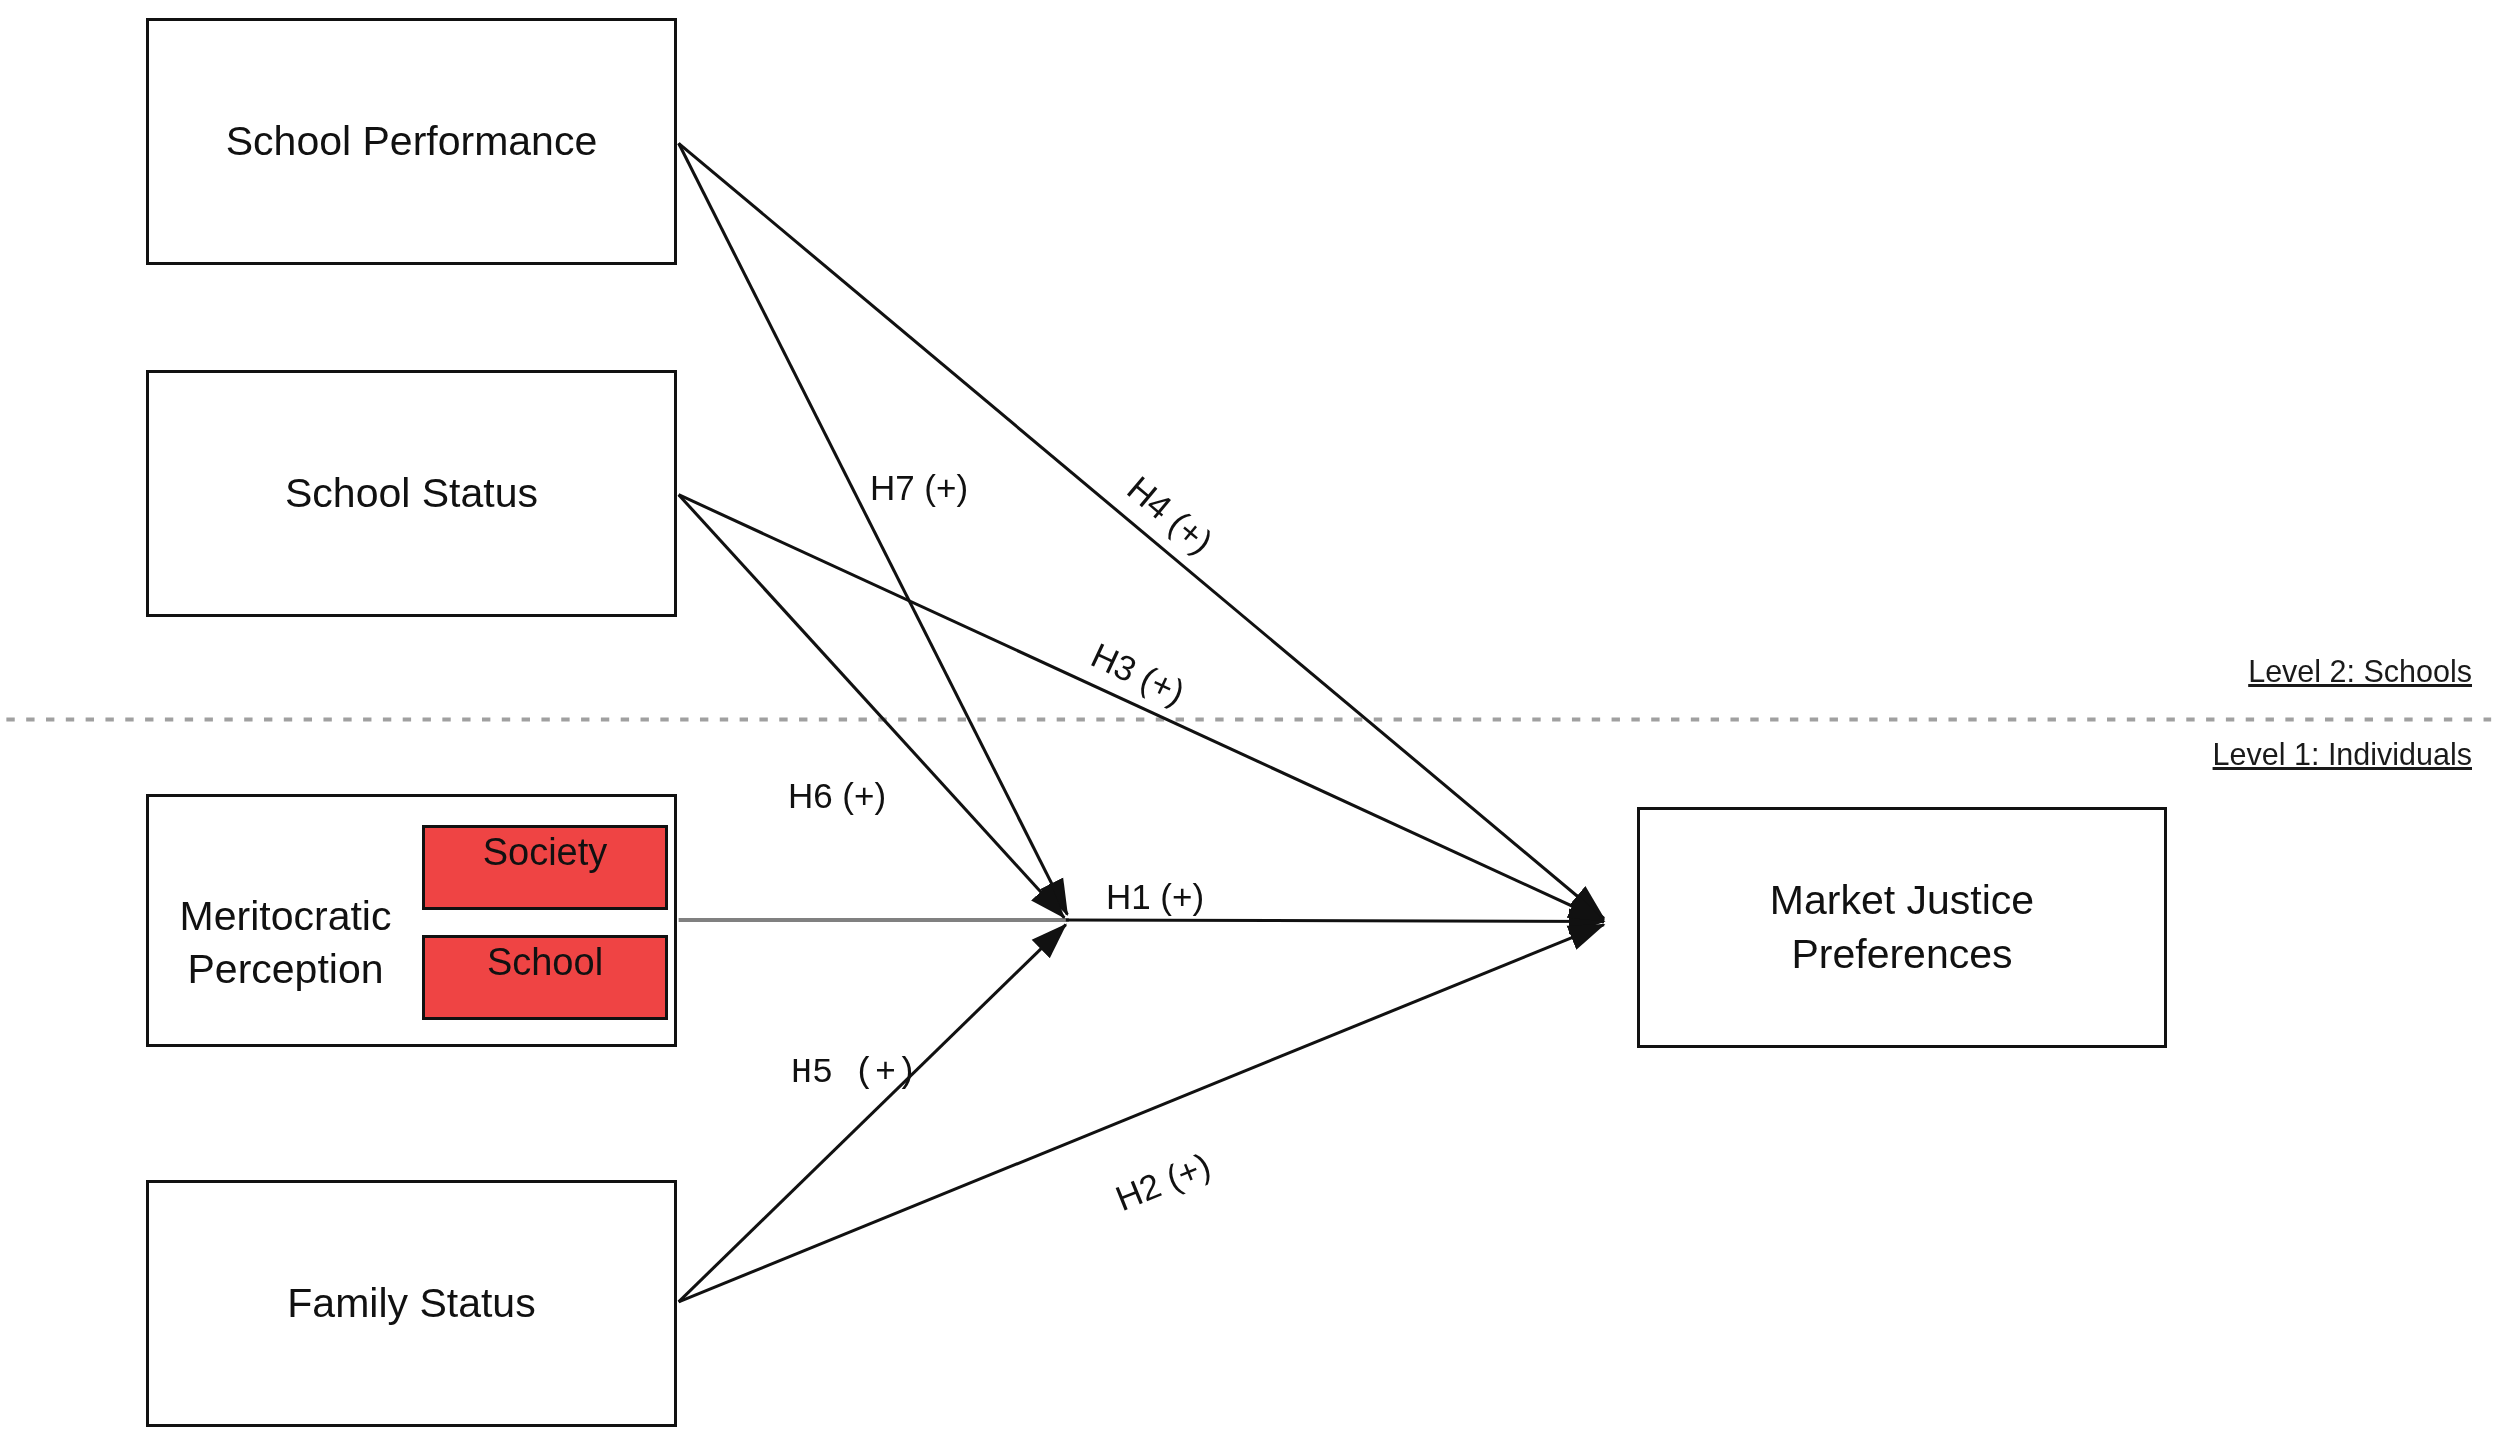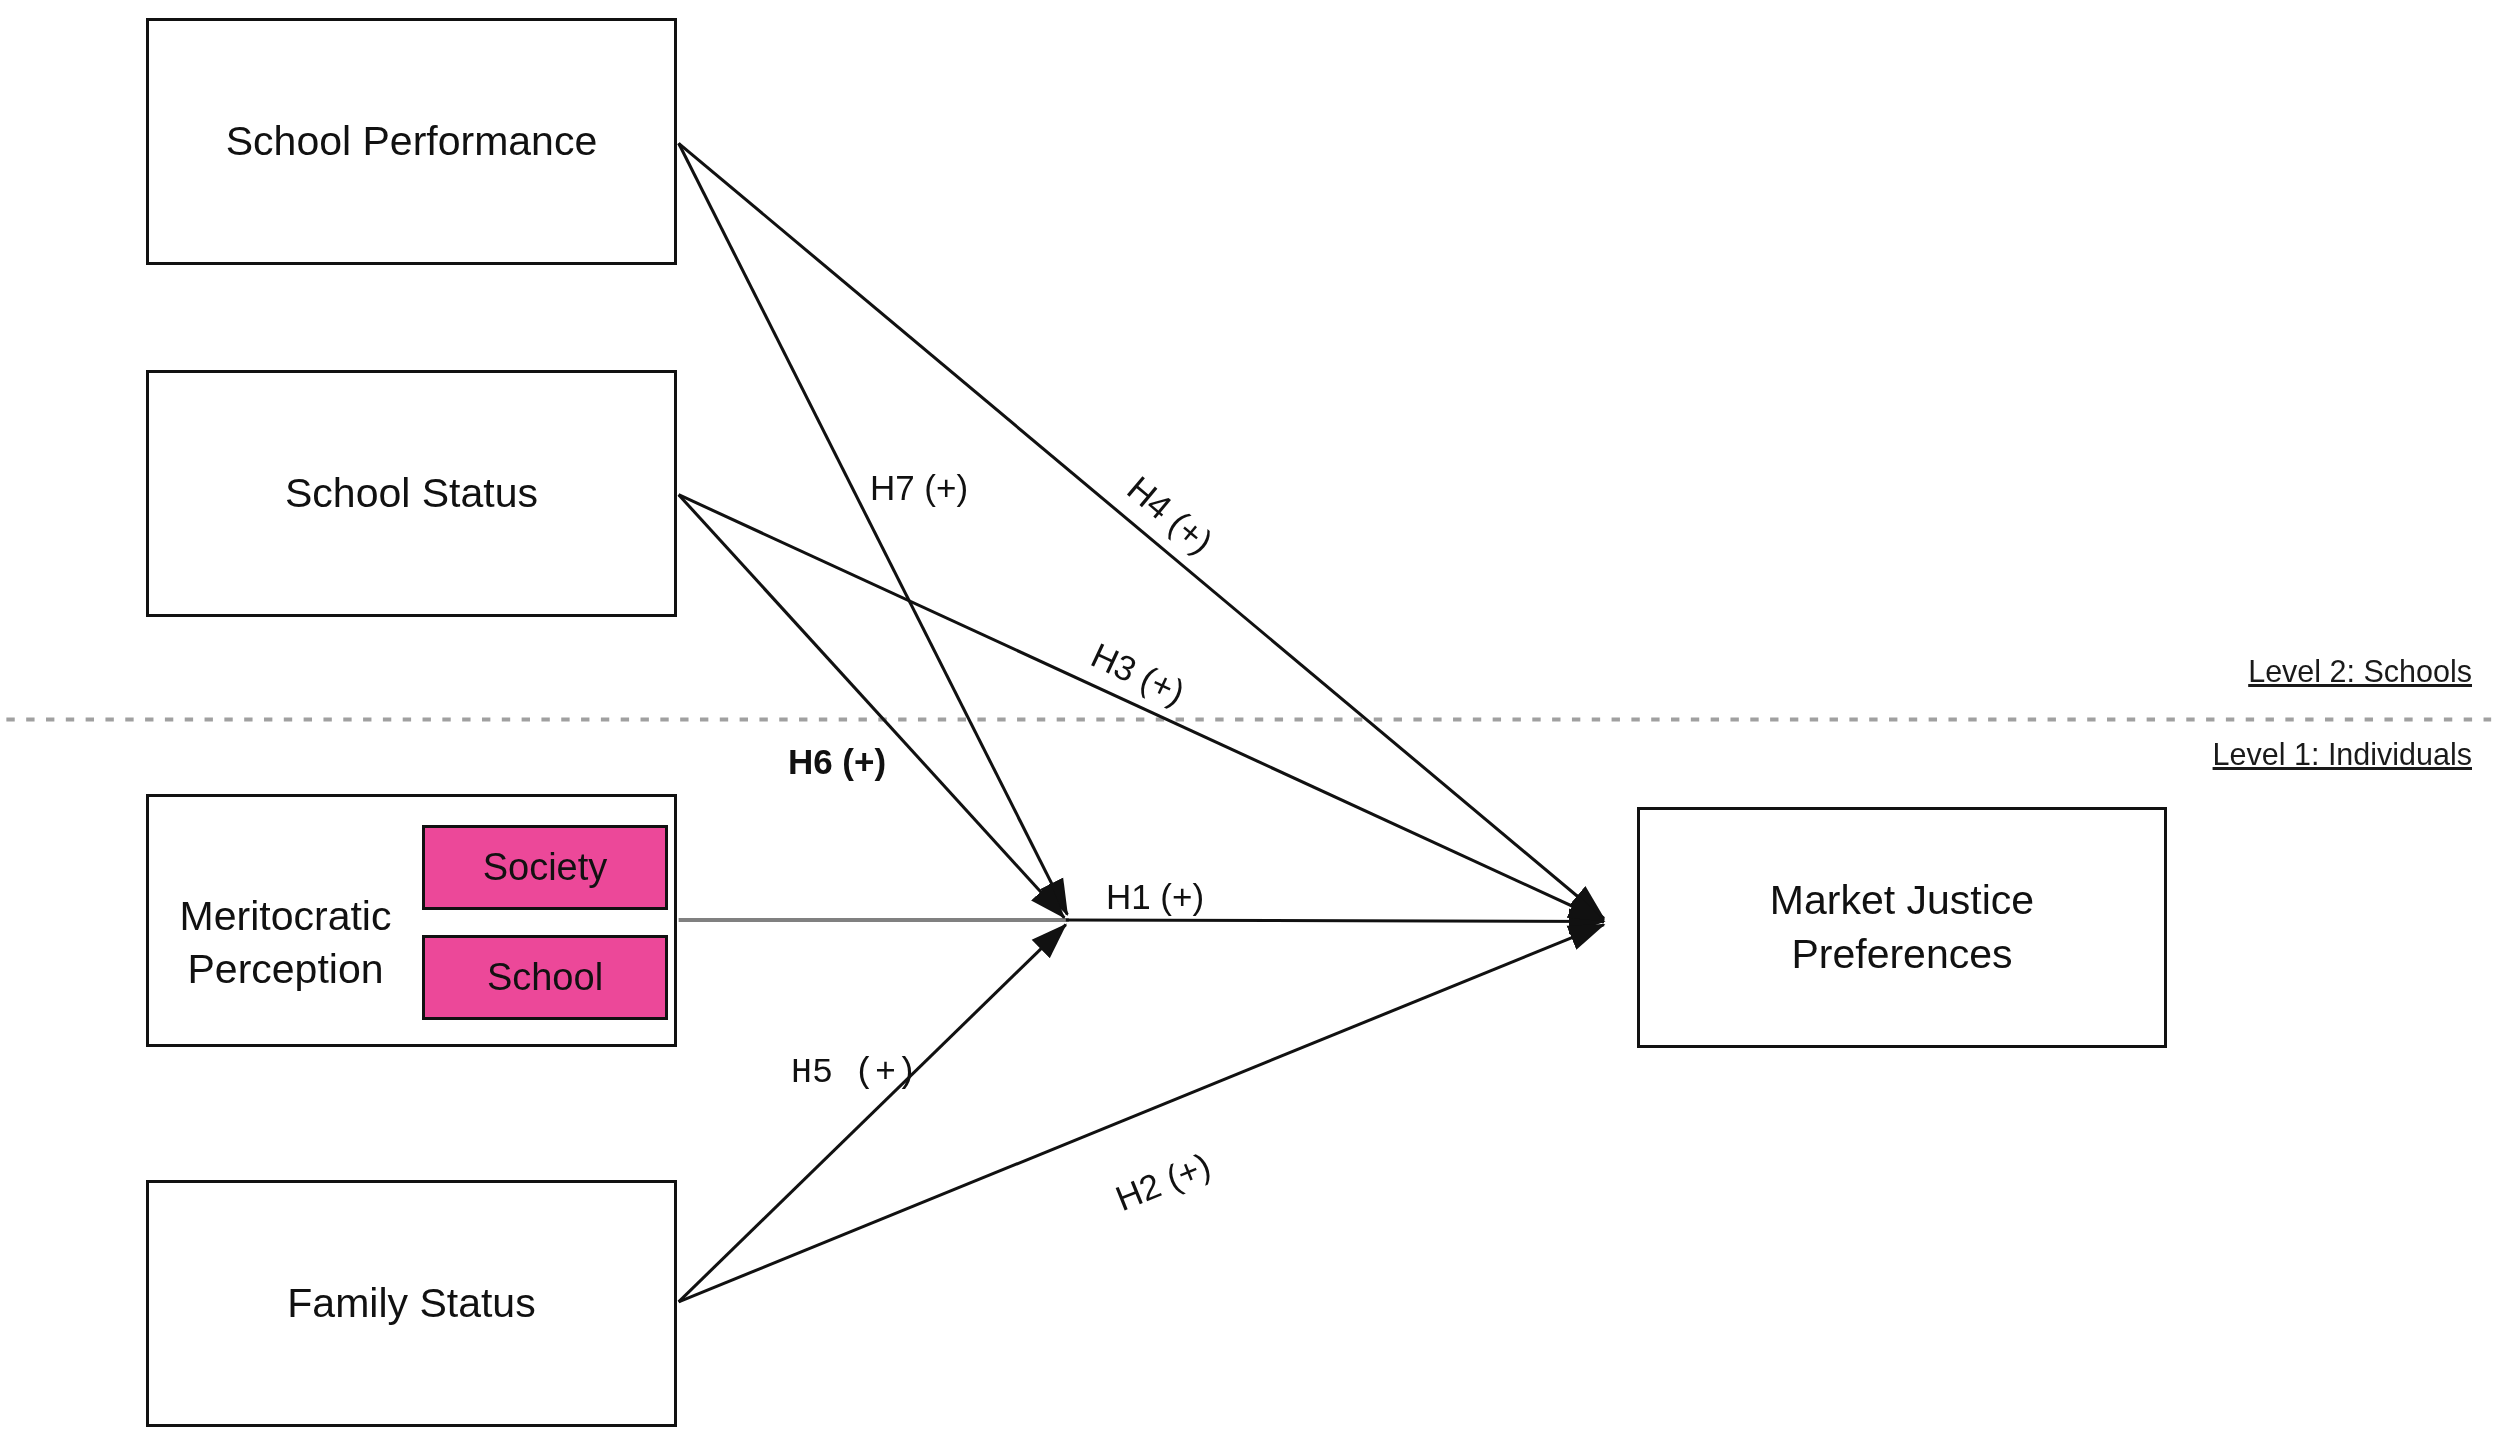--- a/index.html
+++ b/index.html
@@ -47,46 +47,46 @@
     width: 273px;
     display: flex;
     align-items: center;
     justify-content: center;
     text-align: center;
     height: 100%;
   }
   .merit-label-area .wrap-label { width: 252px; margin-top: 45px; }
   .inner-box {
     position: absolute;
-    background: #ec4899;
+    background: #ef4444;
     border: 3px solid #111111;
     box-sizing: border-box;
     display: flex;
-    align-items: center;
+    align-items: flex-start;
     justify-content: center;
     font-size: 38px;
     left: 273px;
     width: 246px;
     height: 85px;
   }
   .inner-society { top: 28px; }
   .inner-school  { top: 138px; }
   .hlabel {
     position: absolute;
     font-size: 35px;
     white-space: nowrap;
     transform: translate(-50%, -50%);
     color: #111111;
   }
   .hlabel.rot40  { transform: translate(-50%, -50%) rotate(40deg); }
   .hlabel.rot25  { transform: translate(-50%, -50%) rotate(25deg); }
   .hlabel.rotm22 { transform: translate(-50%, -50%) rotate(-22deg); }
   .h7 { left: 919px; top: 488px;  }
   .h4 { left: 1170px; top: 515px;  }
-  .h6 { left: 837px; top: 762px; font-weight: bold;  }
+  .h6 { left: 837px; top: 796px;  }
   .h3 { left: 1138px; top: 674px;  }
   .h1 { left: 1155px; top: 897px; }
   .h5 { left: 854px; top: 1073px; font-family: Liberation Mono, monospace; }
   .h2 { left: 1163px; top: 1182px; }
   .level-label {
     position: absolute;
     right: 40px;
     font-size: 30.5px;
     white-space: nowrap;
     color: #1a1a1a;

